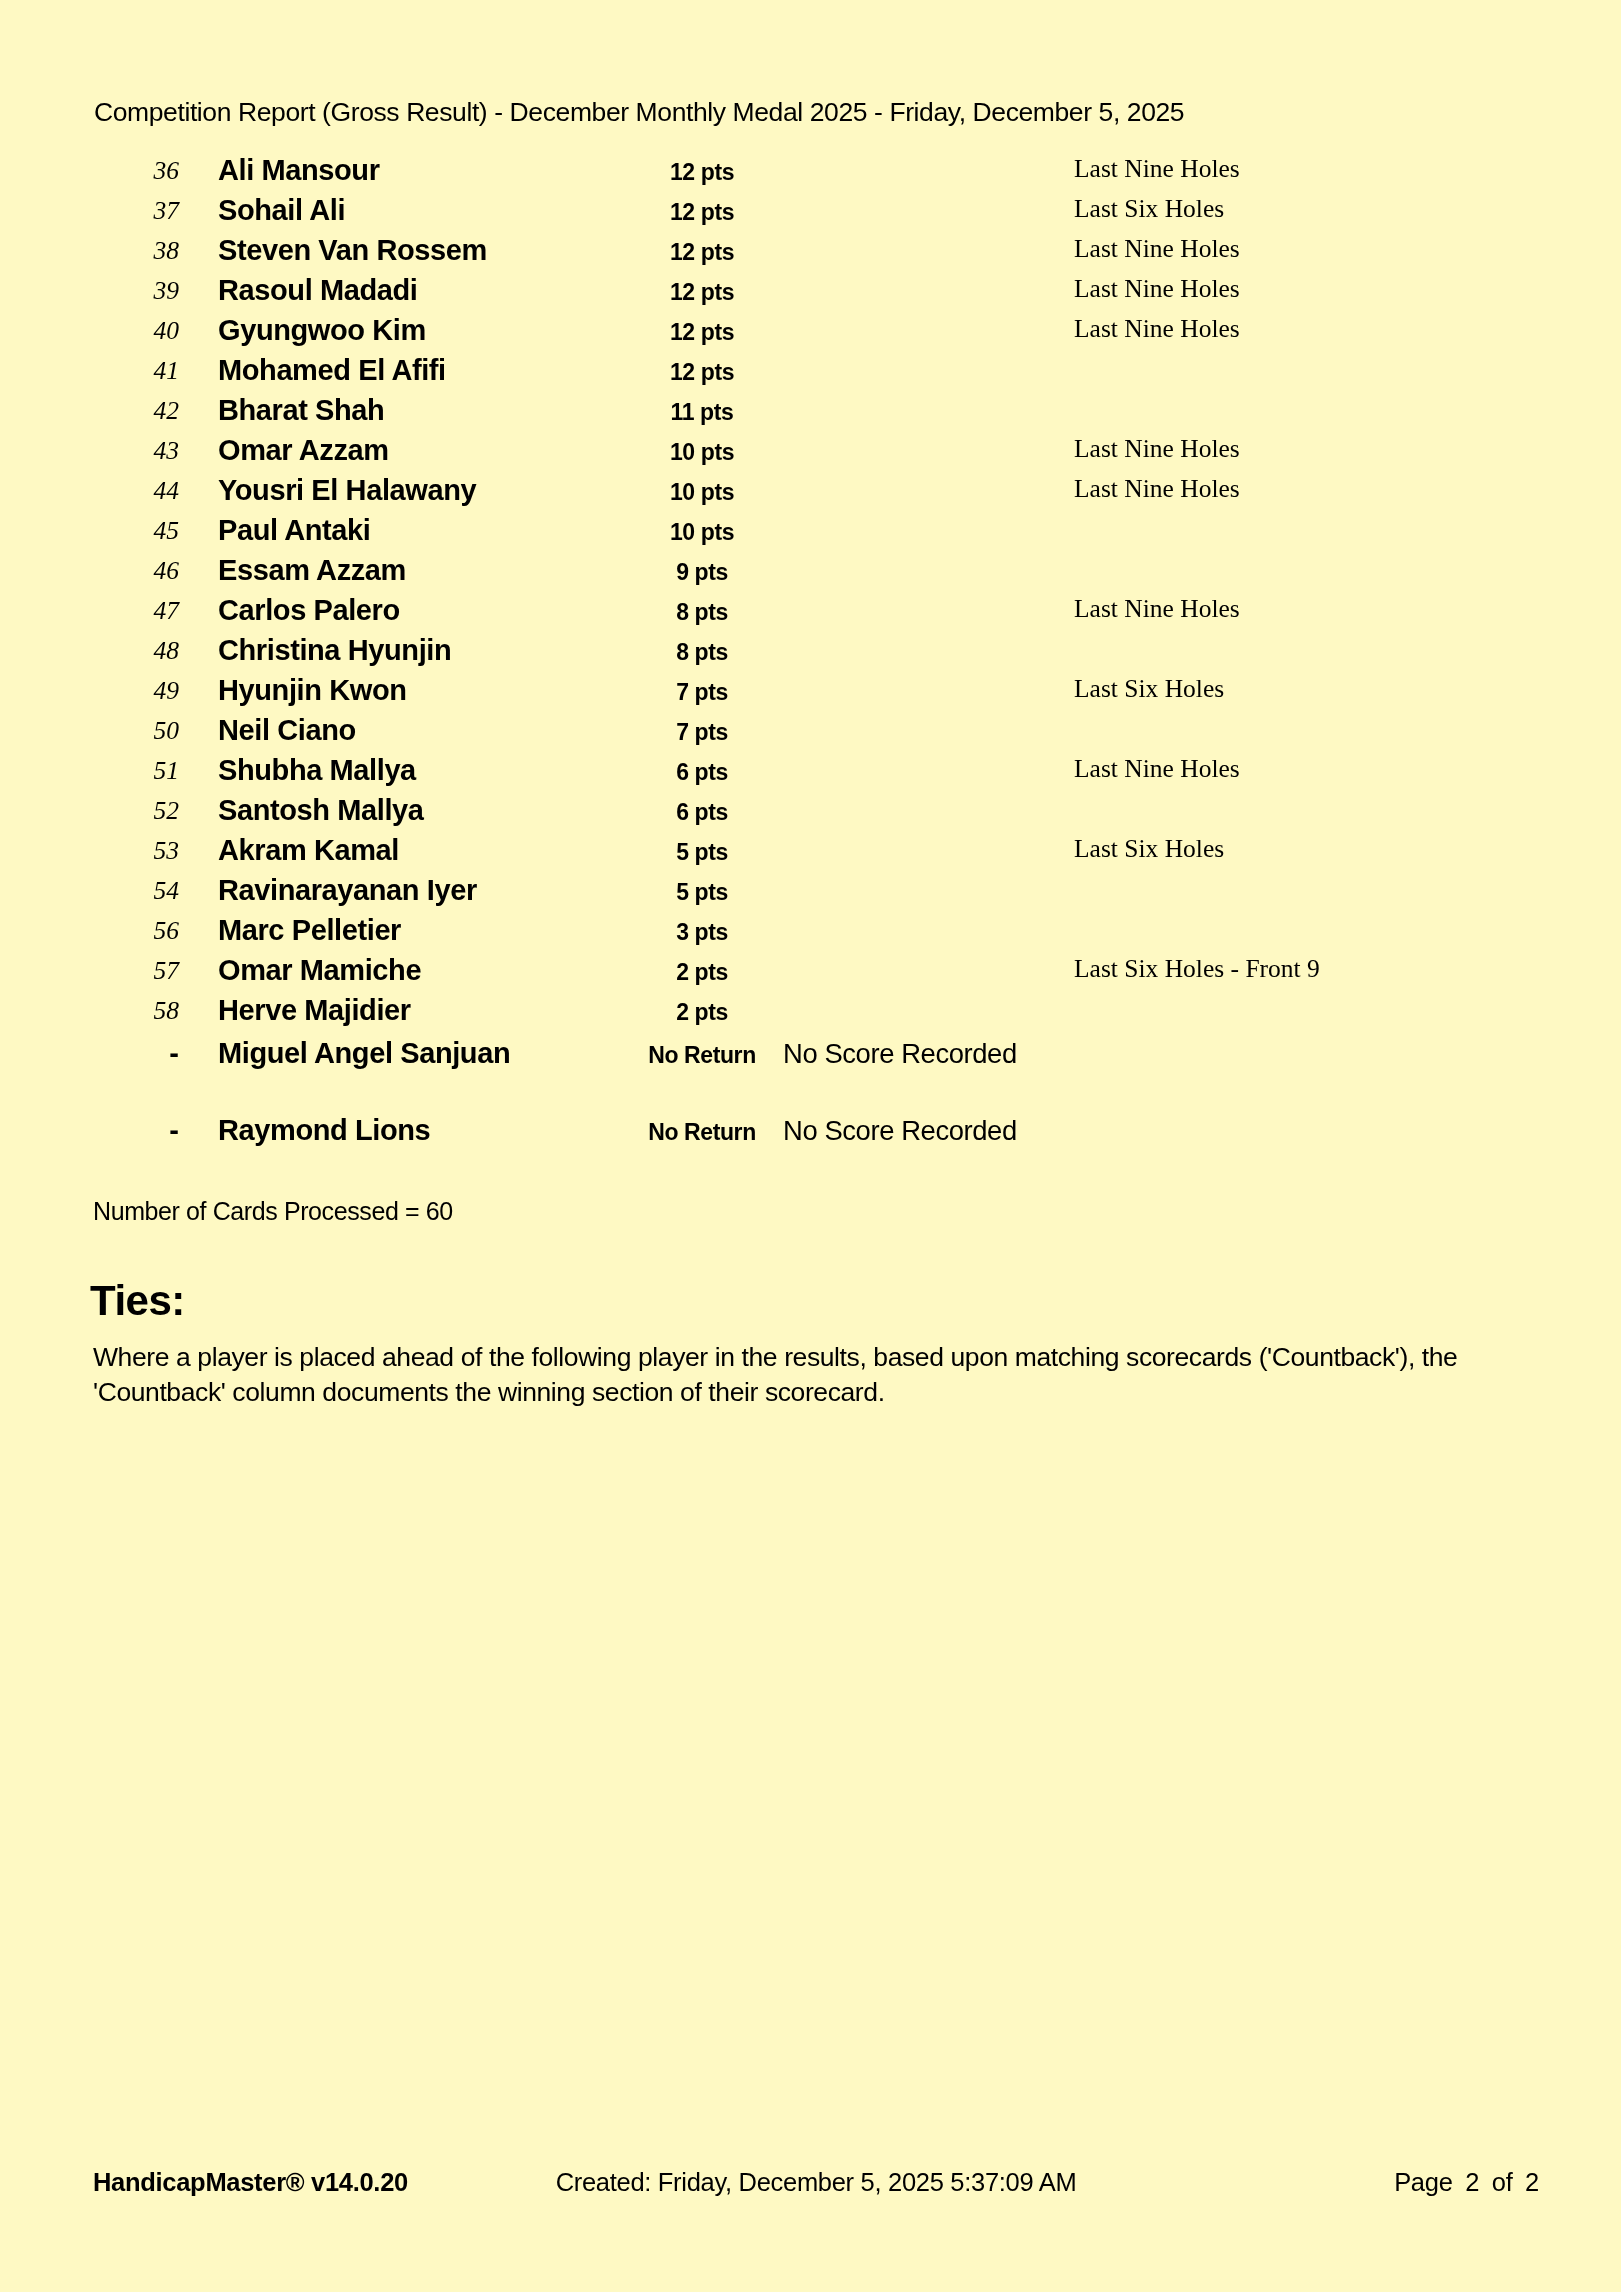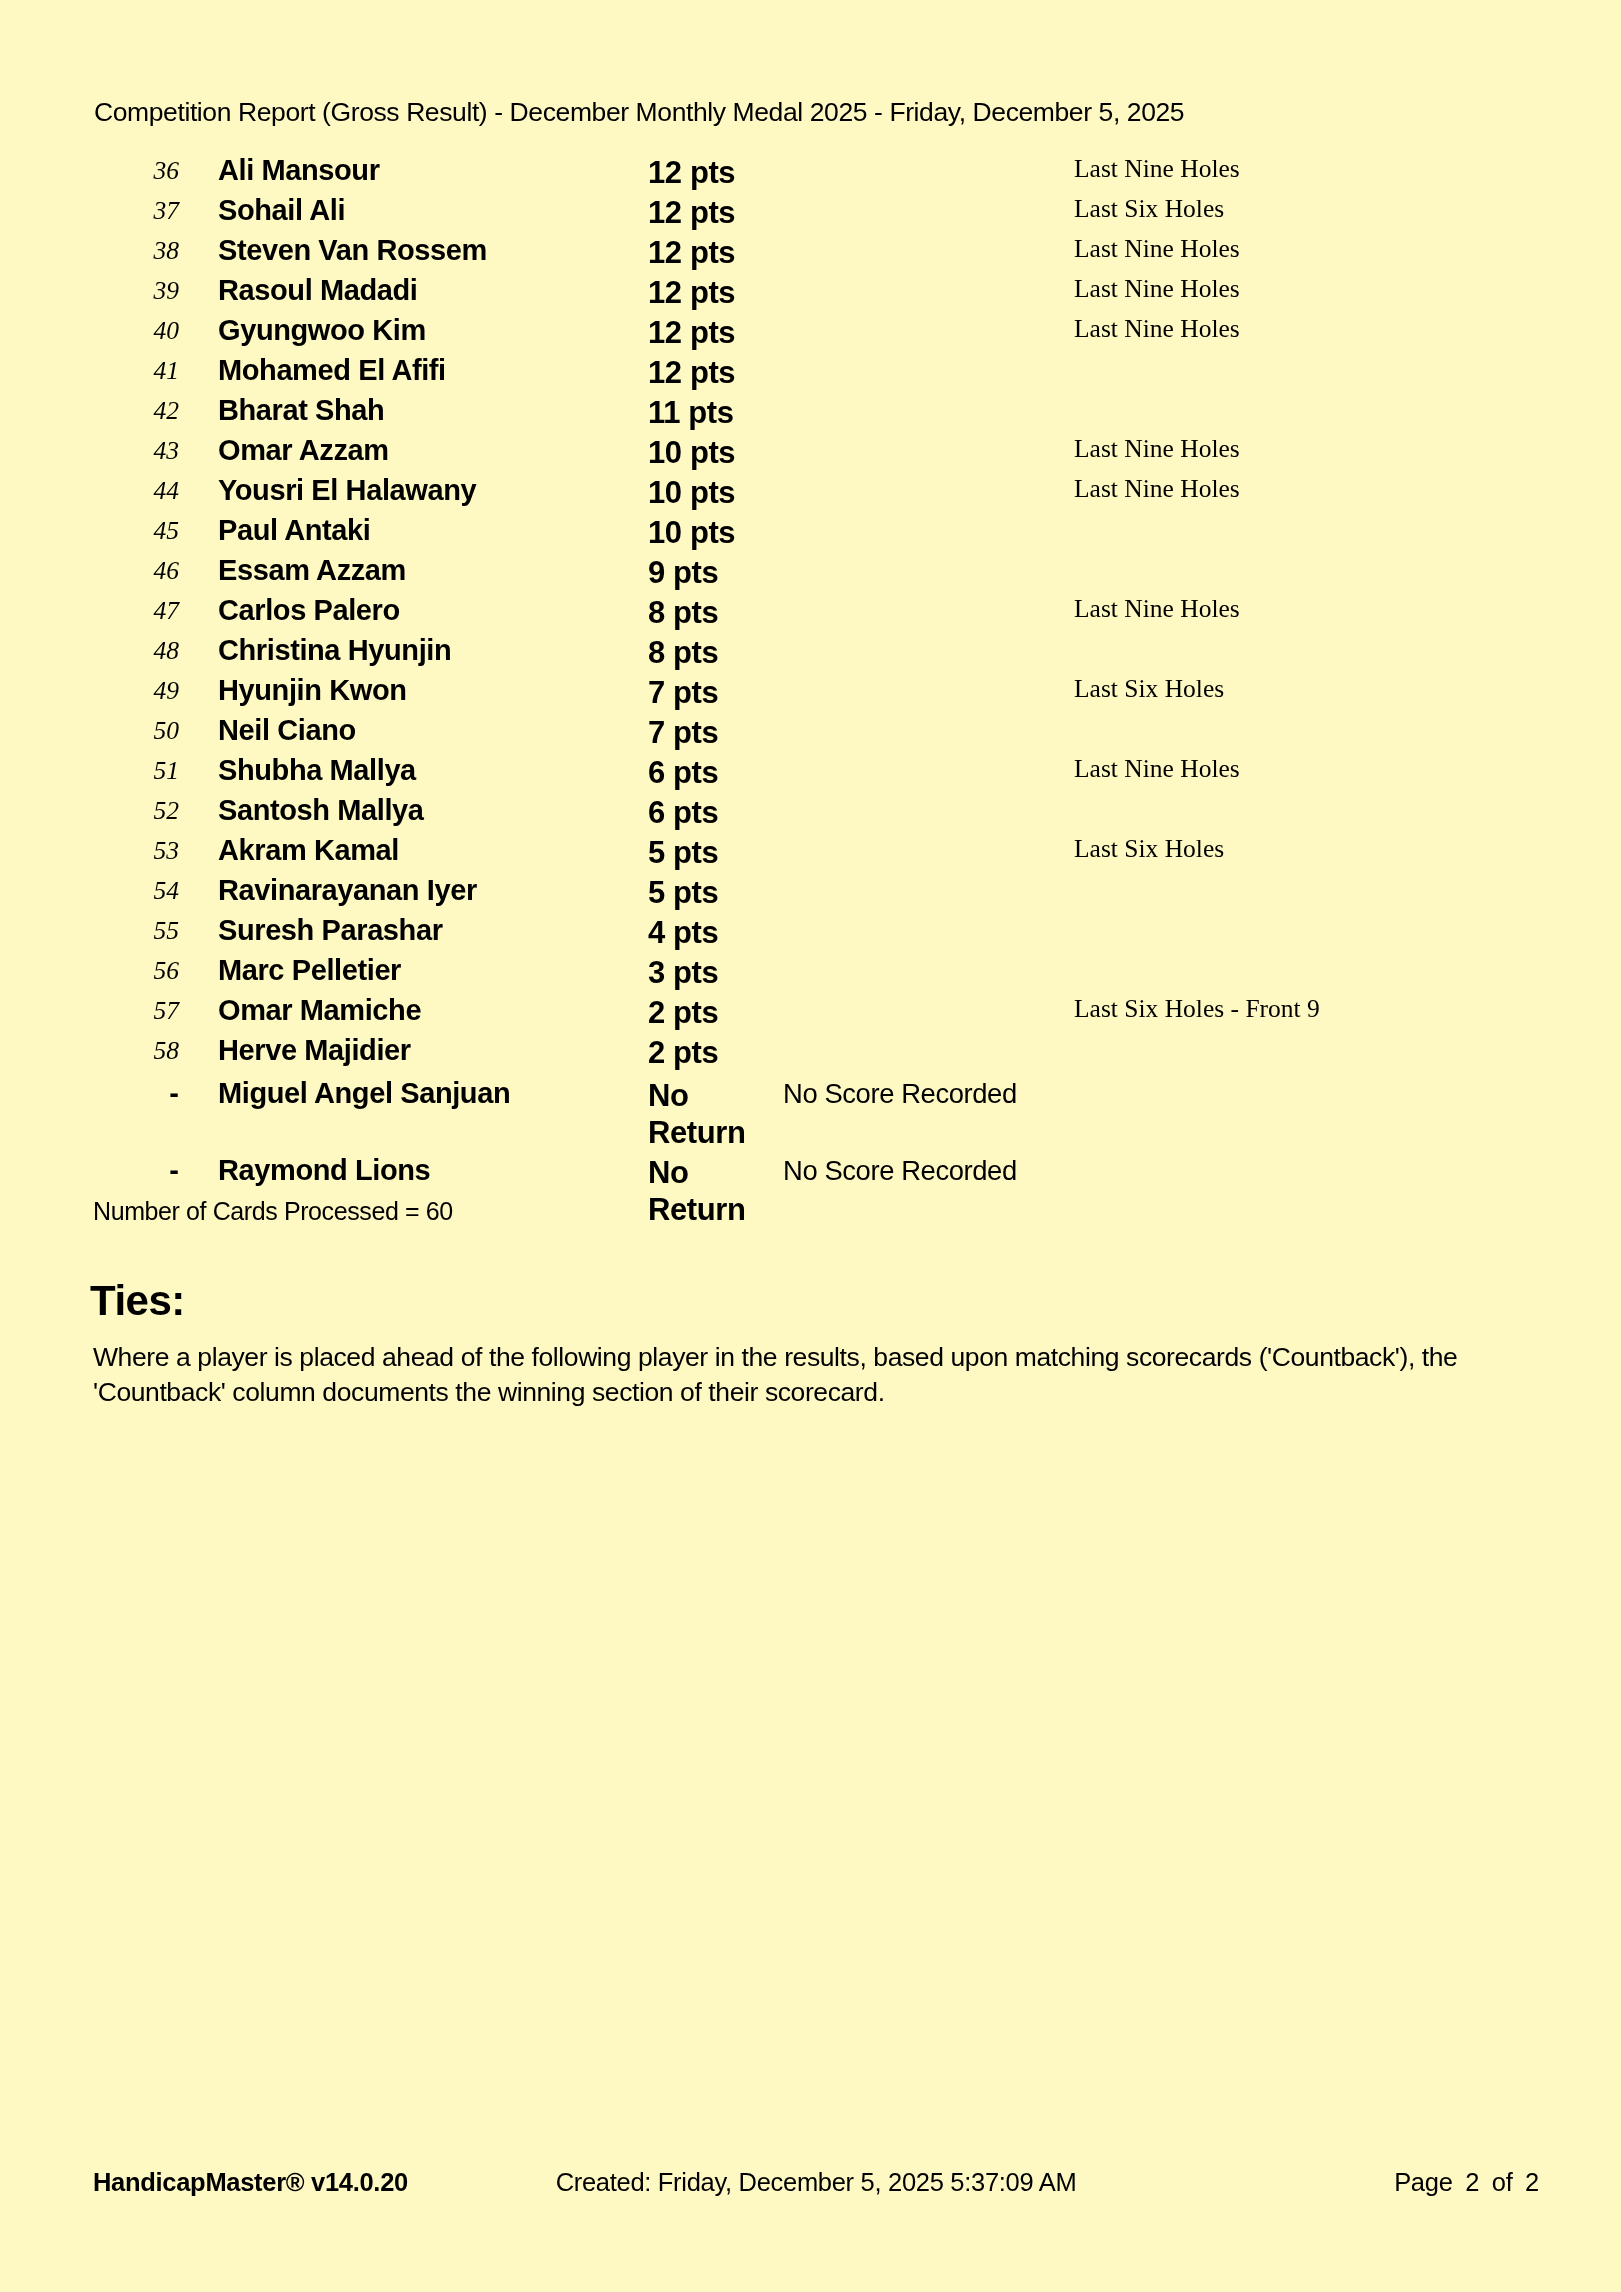--- a/index.html
+++ b/index.html
@@ -30,22 +30,22 @@
     font-family:"Liberation Sans", sans-serif;
     font-style:normal; font-weight:bold; font-size:29px; top:0;
   }
   .name {
     position:absolute; left:196px; top:0;
     font-weight:bold; font-size:29px; letter-spacing:-0.4px;
     white-space:nowrap;
   }
   .score {
     position:absolute; left:626px; top:0; width:108px;
-    text-align:left;
-    font-weight:bold; font-size:31px; line-height:37px; letter-spacing:-0.4px;
+    text-align:center;
+    font-weight:bold; font-size:23px; line-height:37px; letter-spacing:-0.4px;
   }
   .note {
     position:absolute; left:761px; top:1px;
     font-size:27.4px; letter-spacing:-0.4px;
     white-space:nowrap;
   }
   .countback {
     position:absolute; left:1052px; top:0;
     font-family:"Liberation Serif", serif;
     font-size:25.5px;
@@ -224,27 +224,20 @@
   </div>
 
   <div class="row">
     <span class="pos">54</span>
     <span class="name">Ravinarayanan Iyer</span>
     <span class="score">5 pts</span>
     <span class="note"></span>
     <span class="countback"></span>
   </div>
 
-  <div class="row">
-    <span class="pos">55</span>
-    <span class="name">Suresh Parashar</span>
-    <span class="score">4 pts</span>
-    <span class="note"></span>
-    <span class="countback"></span>
-  </div>
 
   <div class="row">
     <span class="pos">56</span>
     <span class="name">Marc Pelletier</span>
     <span class="score">3 pts</span>
     <span class="note"></span>
     <span class="countback"></span>
   </div>
 
   <div class="row">

